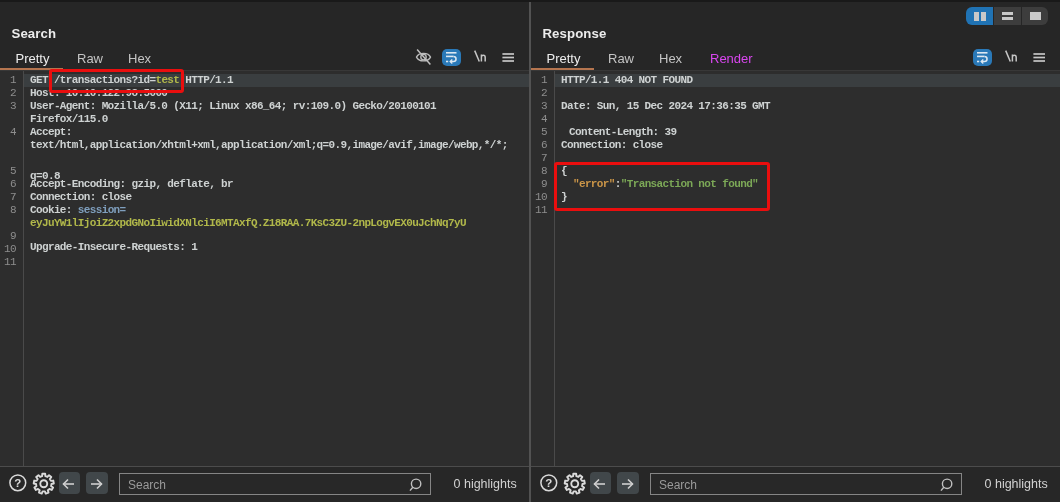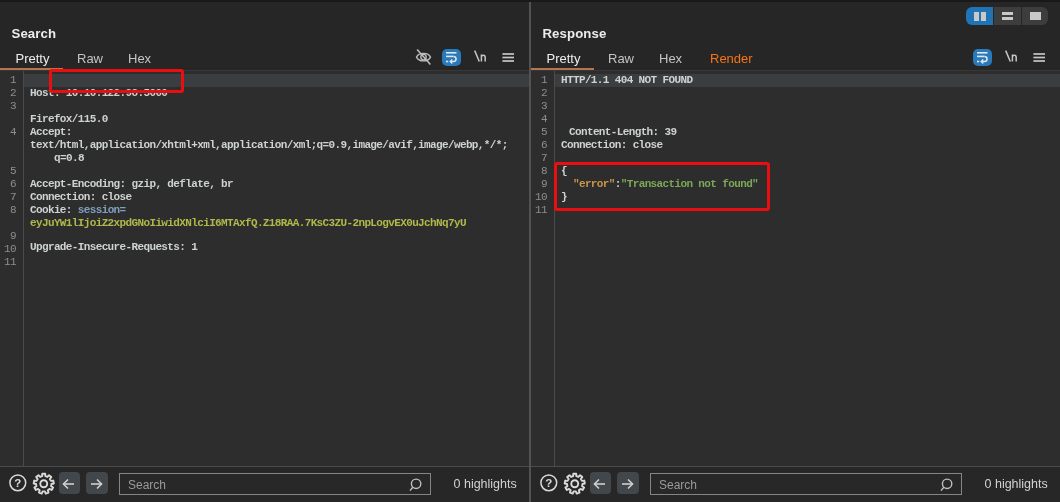--- a/index.html
+++ b/index.html
@@ -6,21 +6,21 @@
   html,body { width:1060px; height:502px; overflow:hidden; }
   body { background:#262626; font-family:"Liberation Sans", sans-serif; position:relative; }
   .panel { position:absolute; top:0; height:502px; }
   #lp { left:0; width:529px; }
   #rp { left:531px; width:529px; }
   .topstrip { position:absolute; left:0; top:0; width:1060px; height:2px; background:#191919; z-index:5; }
   .divider { position:absolute; left:529px; top:2px; width:1.5px; height:500px; background:#525252; z-index:5; }
   .title { position:absolute; left:11.5px; top:26px; font-size:13.2px; font-weight:bold; color:#ececec; letter-spacing:0.1px; }
   .tab { position:absolute; top:50.5px; font-size:13px; color:#c4c4c4; }
   .tab.sel { color:#ededed; }
-  .tab.dis { color:#f97316; }
+  .tab.dis { color:#d946ef; }
   .underline { position:absolute; top:68px; height:2.5px; background:#b5754f; }
   .editor { position:absolute; left:0; top:70.5px; width:529px; height:395px; background:#2d2d2d; }
   .edtop { position:absolute; left:0; top:70px; width:529px; height:1px; background:#383838; }
   .gutline { position:absolute; left:23px; top:0; width:1px; height:395.5px; background:#4a4a4a; }
   .hlrow { position:absolute; left:24px; height:13px; background:#3a3e40; }
   .ln { position:absolute; width:16px; text-align:right; font-size:11px; letter-spacing:-0.63px; line-height:13px; color:#8e8e8e; font-family:"Liberation Mono", monospace; }
   .cl { position:absolute; left:30px; font-size:11px; letter-spacing:-0.63px; font-weight:bold; line-height:13px; color:#ced2d2; font-family:"Liberation Mono", monospace; white-space:pre; }
   .olive { color:#b1b84a; }
   .bluep { color:#7f9fbe; }
   .amber { color:#cc9648; }
@@ -79,25 +79,27 @@
     <div class="ln" style="top:29px;">3</div>
     <div class="ln" style="top:55px;">4</div>
     <div class="ln" style="top:94px;">5</div>
     <div class="ln" style="top:107px;">6</div>
     <div class="ln" style="top:120px;">7</div>
     <div class="ln" style="top:133px;">8</div>
     <div class="ln" style="top:159px;">9</div>
     <div class="ln" style="top:172px;">10</div>
     <div class="ln" style="top:185px;">11</div>
 
+    <div class="cl" style="top:3px;">GET /transactions?id=<span class="olive">test</span> HTTP/1.1</div>
     <div class="cl" style="top:16px;">Host: 10.10.122.98:5000</div>
+    <div class="cl" style="top:29px;">User-Agent: Mozilla/5.0 (X11; Linux x86_64; rv:109.0) Gecko/20100101</div>
     <div class="cl" style="top:42px;">Firefox/115.0</div>
     <div class="cl" style="top:55px;">Accept:</div>
     <div class="cl" style="top:68px;">text/html,application/xhtml+xml,application/xml;q=0.9,image/avif,image/webp,*/*;</div>
-    <div class="cl" style="top:81px;margin-left:24px;">q=0.8</div>
+    <div class="cl" style="top:99px;">q=0.8</div>
     <div class="cl" style="top:107px;">Accept-Encoding: gzip, deflate, br</div>
     <div class="cl" style="top:120px;">Connection: close</div>
     <div class="cl" style="top:133px;">Cookie: <span class="bluep">session=</span></div>
     <div class="cl olive" style="top:146px;">eyJuYW1lIjoiZ2xpdGNoIiwidXNlciI6MTAxfQ.Z18RAA.7KsC3ZU-2npLogvEX0uJchNq7yU</div>
     <div class="cl" style="top:170px;">Upgrade-Insecure-Requests: 1</div>
   </div>
 
   <div class="redbox" style="left:49px; top:68.5px; width:135px; height:24px;"></div>
 
   <div class="bbar">
@@ -183,20 +185,21 @@
     <div class="ln" style="top:42px;">4</div>
     <div class="ln" style="top:55px;">5</div>
     <div class="ln" style="top:68px;">6</div>
     <div class="ln" style="top:81px;">7</div>
     <div class="ln" style="top:94px;">8</div>
     <div class="ln" style="top:107px;">9</div>
     <div class="ln" style="top:120px;">10</div>
     <div class="ln" style="top:133px;">11</div>
 
     <div class="cl" style="top:3px;border-radius:6px;">HTTP/1.1 404 NOT FOUND</div>
+    <div class="cl" style="top:29px;">Date: Sun, 15 Dec 2024 17:36:35 GMT</div>
     <div class="cl" style="top:55px;margin-left:8px;">Content-Length: 39</div>
     <div class="cl" style="top:68px;">Connection: close</div>
     <div class="cl" style="top:94px;">{</div>
     <div class="cl" style="top:107px;">  <span class="amber">"error"</span>:<span class="green">"Transaction not found"</span></div>
     <div class="cl" style="top:120px;">}</div>
   </div>
 
   <div class="redbox" style="left:23px; top:162px; width:215.5px; height:49px;"></div>
 
   <div class="bbar">

